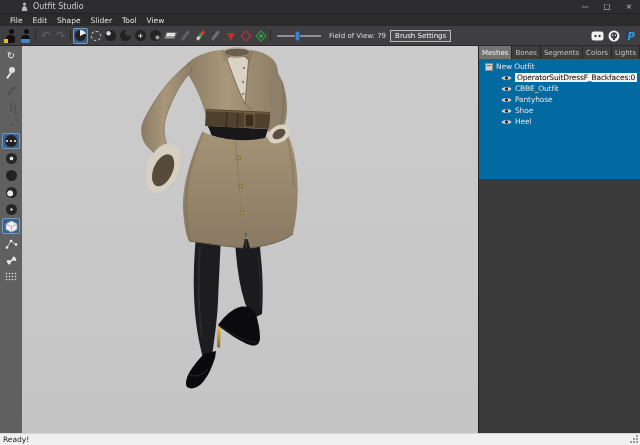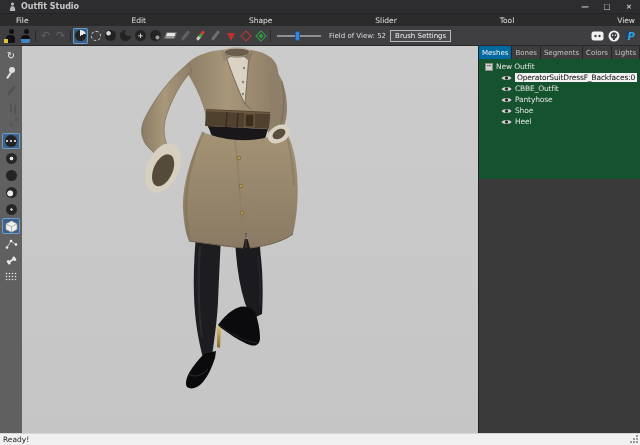--- a/index.html
+++ b/index.html
@@ -1,25 +1,25 @@
 <!DOCTYPE html>
 <html><head>
 <meta charset="utf-8">
 <style>
   html,body{margin:0;padding:0;background:#7a7a7a;font-family:"DejaVu Sans",sans-serif;}
   *{box-sizing:border-box;}
   .window{width:640px;height:445px;background:#2b2b2b;display:flex;flex-direction:column;overflow:hidden;position:relative;}
 
   
-  .titlebar{height:14px;background:#2d2d30;display:flex;align-items:center;padding-left:8px;gap:4px;border-bottom:1px solid #242426;flex:0 0 auto;font-weight:bold;}
+  .titlebar{height:14px;background:#2d2d30;display:flex;align-items:center;padding-left:20px;gap:4px;border-bottom:1px solid #242426;flex:0 0 auto;}
   .title{font-size:8px;color:#c9c9c9;white-space:nowrap;}
   .win-btns{margin-left:auto;display:flex;height:100%;}
   .wb{width:22px;display:flex;align-items:center;justify-content:center;font-size:7.5px;color:#cfcfcf;}
   
-  .menubar{height:12px;background:#2b2b2b;display:flex;align-items:center;padding-left:11px;flex:0 0 auto;justify-content:space-between;}
+  .menubar{height:12px;background:#2b2b2b;display:flex;align-items:center;padding-left:5px;flex:0 0 auto;}
   .menu-item{font-size:7.5px;color:#e2e2e2;padding:0 5px;white-space:nowrap;}
   
   .toolbar{height:20px;background:#3f3f42;display:flex;align-items:center;padding:0 3px;border-bottom:1px solid #29292b;flex:0 0 auto;}
   .tb-ic{width:15px;height:16px;display:flex;align-items:center;justify-content:center;position:relative;border-radius:2px;flex:0 0 auto;}
   .tb-ic.sel{background:#3a5f85;box-shadow:inset 0 0 0 1px #6f9cc6;}
   .tb-ic.dis{opacity:.45;}
   .tb-sep{width:1px;height:12px;background:#2a2a2a;margin:0 2px;flex:0 0 auto;}
   .tb-ic i,.lt-ic i{display:block;}
   .i-circ{width:11px;height:11px;border-radius:50%;background:#232323;}
   .i-bite{position:absolute;right:1px;top:1px;width:7px;height:7px;border-radius:50%;background:#3f3f42;}
@@ -51,22 +51,22 @@
   .lt-ic{width:18px;height:16px;display:flex;align-items:center;justify-content:center;position:relative;border-radius:2px;flex:0 0 auto;}
   .lt-ic.sel{background:#3c618b;box-shadow:inset 0 0 0 1px #6f9cc6;}
   .lt-ic.dis{opacity:.55;}
   .viewport{flex:1;position:relative;overflow:hidden;background:#c8c8c8;}
   .viewport svg{display:block;width:100%;height:100%;}
 
   
   .right-panel{width:162px;background:#333;display:flex;flex-direction:column;border-left:1px solid #232323;flex:0 0 auto;}
   .tabs{display:flex;background:#2f2f2f;height:13px;flex:0 0 auto;}
   .tab{font-size:7px;color:#c4c4c4;padding:0 3px;background:#3d3d3d;border-right:1px solid #262626;display:flex;align-items:center;white-space:nowrap;}
-  .tab.active{background:#0369a1;color:#f4f4f4;}
-  .tree{height:120px;background:#14532d;padding-top:2px;overflow:hidden;flex:0 0 auto;}
+  .tab.active{background:#737373;color:#f4f4f4;}
+  .tree{height:120px;background:#0369a1;padding-top:2px;overflow:hidden;flex:0 0 auto;}
   .tree-row{display:flex;align-items:center;height:11px;padding-left:6px;gap:3px;}
   .tree-row.child{padding-left:22px;}
   .expander{width:8px;height:8px;background:#d2d2d2;border:1px solid #8a8a8a;position:relative;flex:0 0 auto;}
   .expander::after{content:'\2212';position:absolute;left:0;top:-1.5px;width:6px;font-size:7px;color:#1a1a1a;text-align:center;line-height:8px;}
   .tree-label{font-size:7.5px;color:#e2e2e2;white-space:nowrap;letter-spacing:-0.15px;}
   .tree-label.sel{background:#f2f2f2;color:#0a0a0a;padding:0 2px;}
   .eye{display:flex;align-items:center;flex:0 0 auto;}
   .slider-controls{height:17px;background:#2a2a2a;display:flex;align-items:center;padding:0 3px;gap:3px;border-top:1px solid #1f1f1f;flex:0 0 auto;}
   .checkbox{width:9px;height:9px;background:#fff;border:1px solid #777;position:relative;flex:0 0 auto;}
   .checkbox.checked::after{content:'\2713';position:absolute;left:0.5px;top:-1px;font-size:8px;color:#111;line-height:9px;}
@@ -176,21 +176,21 @@
         <i class="i-dia" style="border-color:#c23434"></i>
       </span>
       <span class="tb-ic">
         <i class="i-dia" style="border-color:#31a043;background:radial-gradient(circle,#31a043 0 1.5px,transparent 2px)"></i>
       </span>
       <span class="tb-sep"></span>
     <div class="fov-slider">
       <div class="track"></div>
       <div class="thumb"></div>
     </div>
-    <span class="fov-label">Field of View: 52</span>
+    <span class="fov-label">Field of View: 79</span>
     <button class="brush-settings">Brush Settings</button>
     <span class="tb-spacer"></span>
     <span class="link-ic">
       <svg width="13" height="10" viewBox="0 0 13 10">
           <rect x="0.5" y="0.5" width="12" height="9" rx="2.5" fill="#f2f2f2"></rect>
           <circle cx="4.5" cy="5" r="1.2" fill="#3f3f42"></circle>
           <circle cx="8.5" cy="5" r="1.2" fill="#3f3f42"></circle>
         </svg>
     </span>
     <span class="link-ic">

